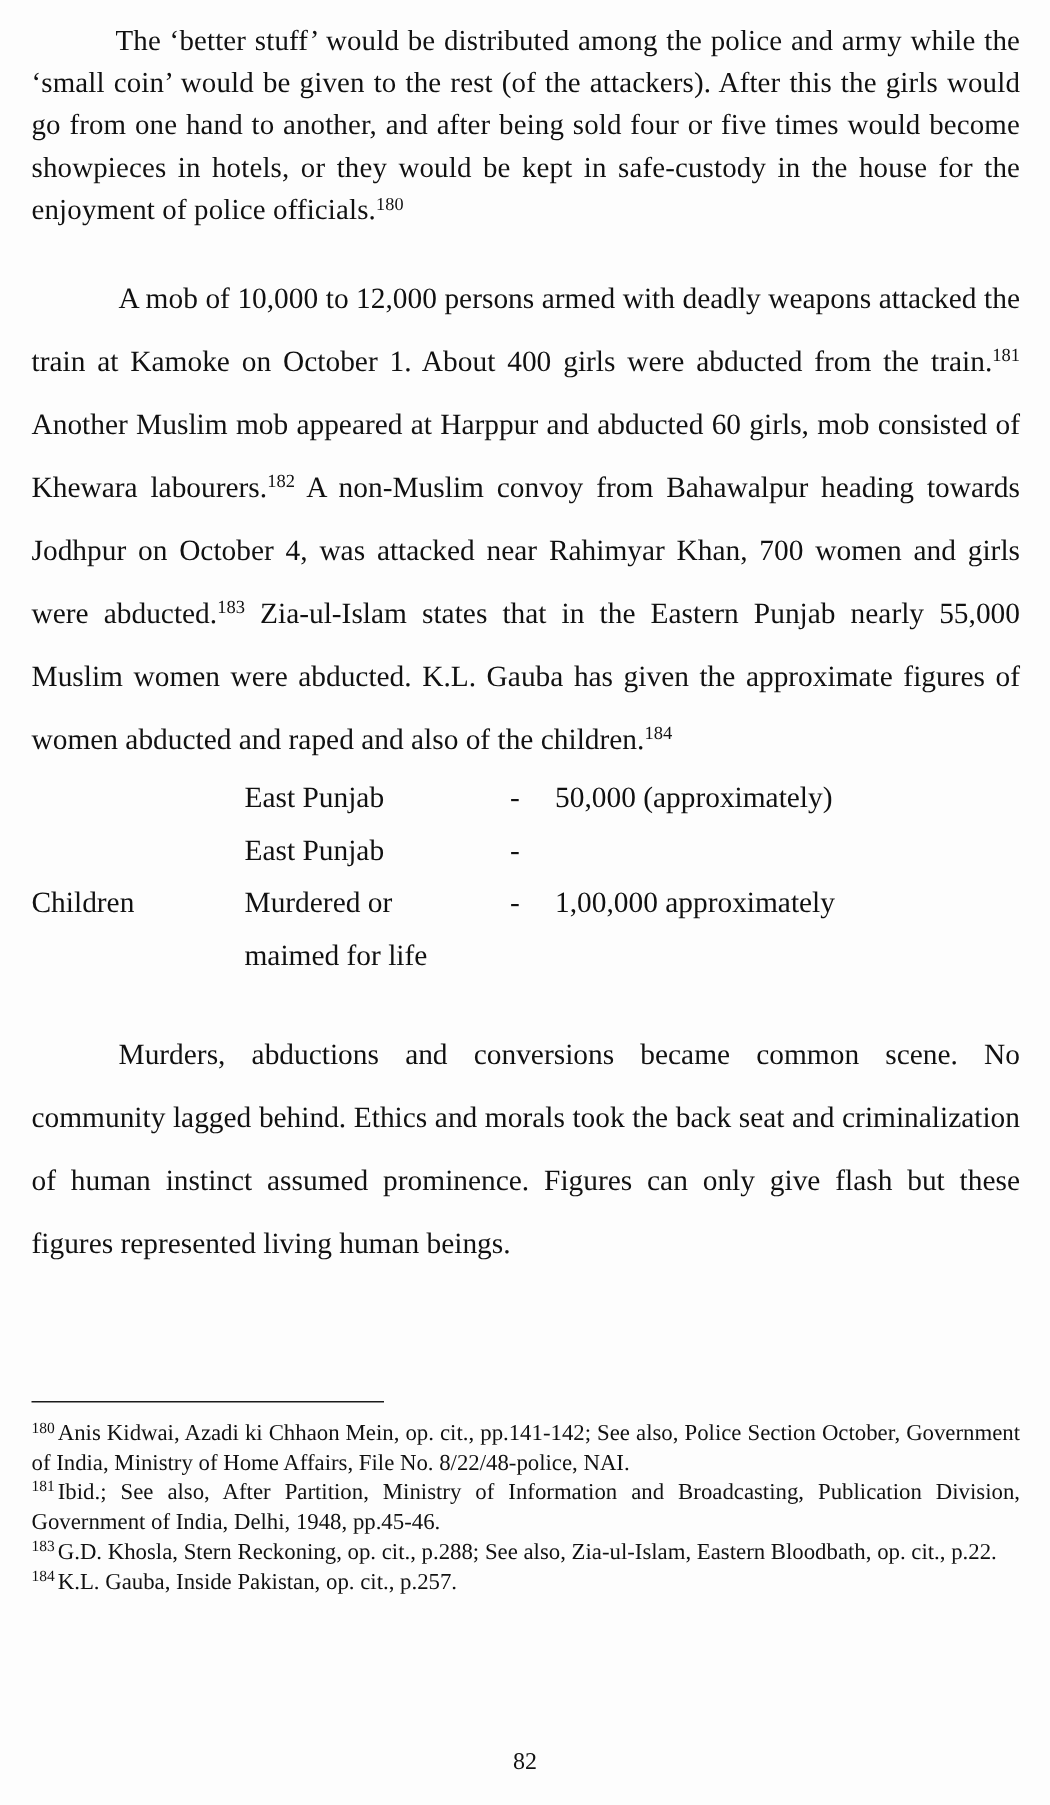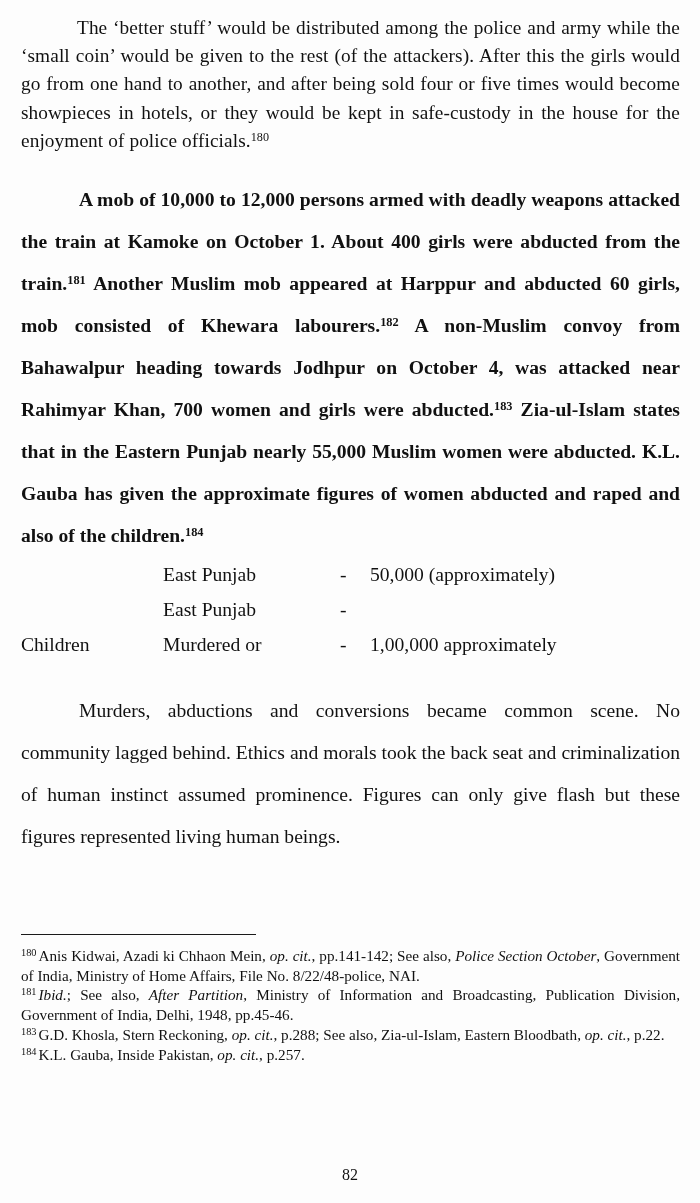--- a/index.html
+++ b/index.html
@@ -43,21 +43,21 @@
   }
 
   
   .body-para {
     font-size: 19.6px;
     line-height: 42px;
     text-align: justify;
     text-indent: 58px;
     margin: 0;
   }
-  .para-gap-1 { padding-top: 24px; font-weight: bold; }
+  .para-gap-1 { padding-top: 24px; }
   .para-gap-2 { padding-top: 28px; }
 
   sup.fnref {
     font-size: 0.63em;
     vertical-align: 0.52em;
     line-height: 0;
   }
 
   
   .figures-table {
@@ -101,21 +101,21 @@
     margin: 0 0 0 0;
     text-align: justify;
     text-indent: 0;
   }
   .footnote sup {
     font-size: 0.68em;
     vertical-align: 0.48em;
     line-height: 0;
     margin-right: 2px;
   }
-  .it { font-style: italic; }
+  .it { }
 
   
   .page-number {
     position: absolute;
     left: 0;
     top: 1161px;
     width: 700px;
     text-align: center;
     font-size: 16px;
     line-height: 28px;
@@ -151,20 +151,26 @@
             <td>East Punjab</td>
             <td>-</td>
             <td></td>
           </tr>
           <tr>
             <td>Children</td>
             <td>Murdered or</td>
             <td>-</td>
             <td>1,00,000 approximately</td>
           </tr>
+          <tr>
+            <td></td>
+            <td>maimed for life</td>
+            <td></td>
+            <td></td>
+          </tr>
         </tbody>
     </table>
 
     <p class="body-para para-gap-2" id="para-1"><span>Murders, abductions and conversions became common scene. No community lagged behind. Ethics and morals took the back seat and criminalization of human instinct assumed prominence. Figures can only give flash but these figures represented living human beings.</span></p>
 
   </div>
 
   <div class="fn-rule"></div>
 
   <div class="footnotes" id="footnotes">

